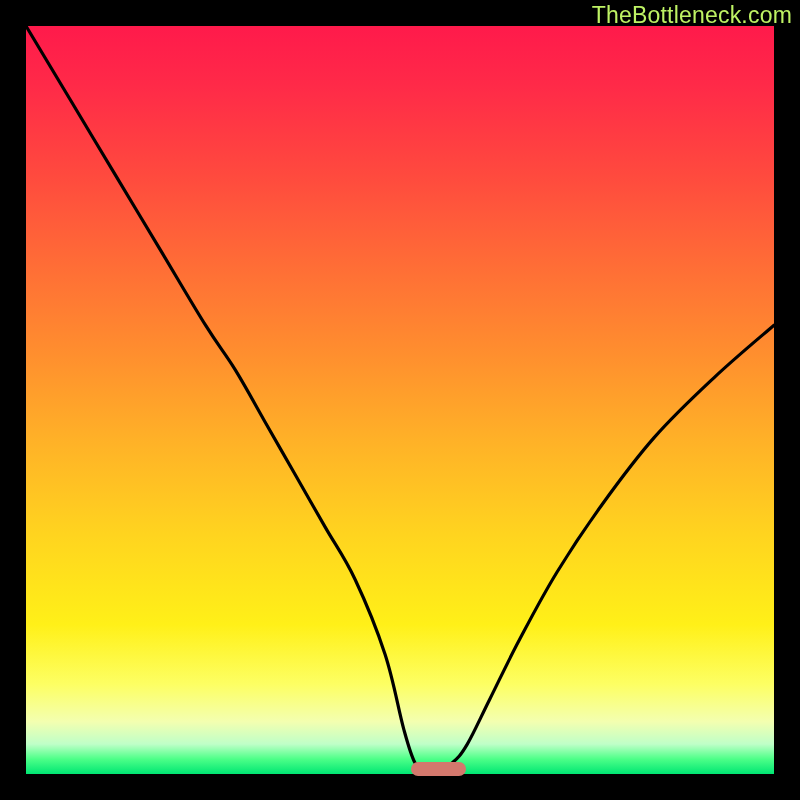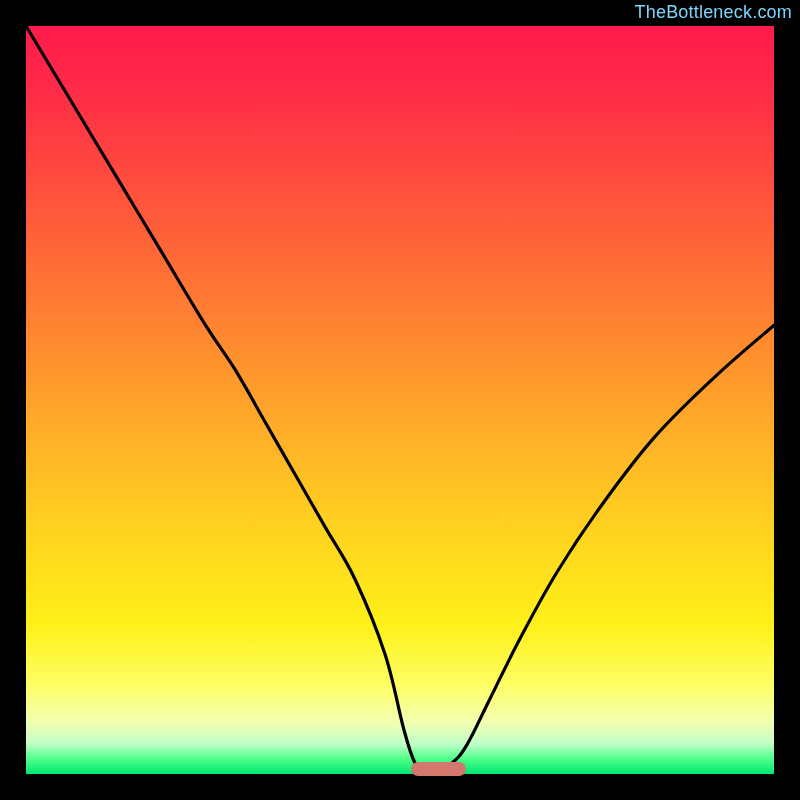--- a/index.html
+++ b/index.html
@@ -37,22 +37,22 @@
       #f3ffb0 93%,
       #bfffc8 96%,
       #4dff88 98%,
       #00e673 100%
     );
   }
   .watermark {
     position: absolute;
     top: 2px;
     right: 8px;
-    color: #7dd3fc;
-    font-size: 18px;
+    color: #bef264;
+    font-size: 23px;
     letter-spacing: 0.2px;
     user-select: none;
   }
   svg.curve {
     position: absolute;
     left: 0; top: 0;
     width: 748px; height: 748px;
     overflow: visible;
   }
   .marker {

